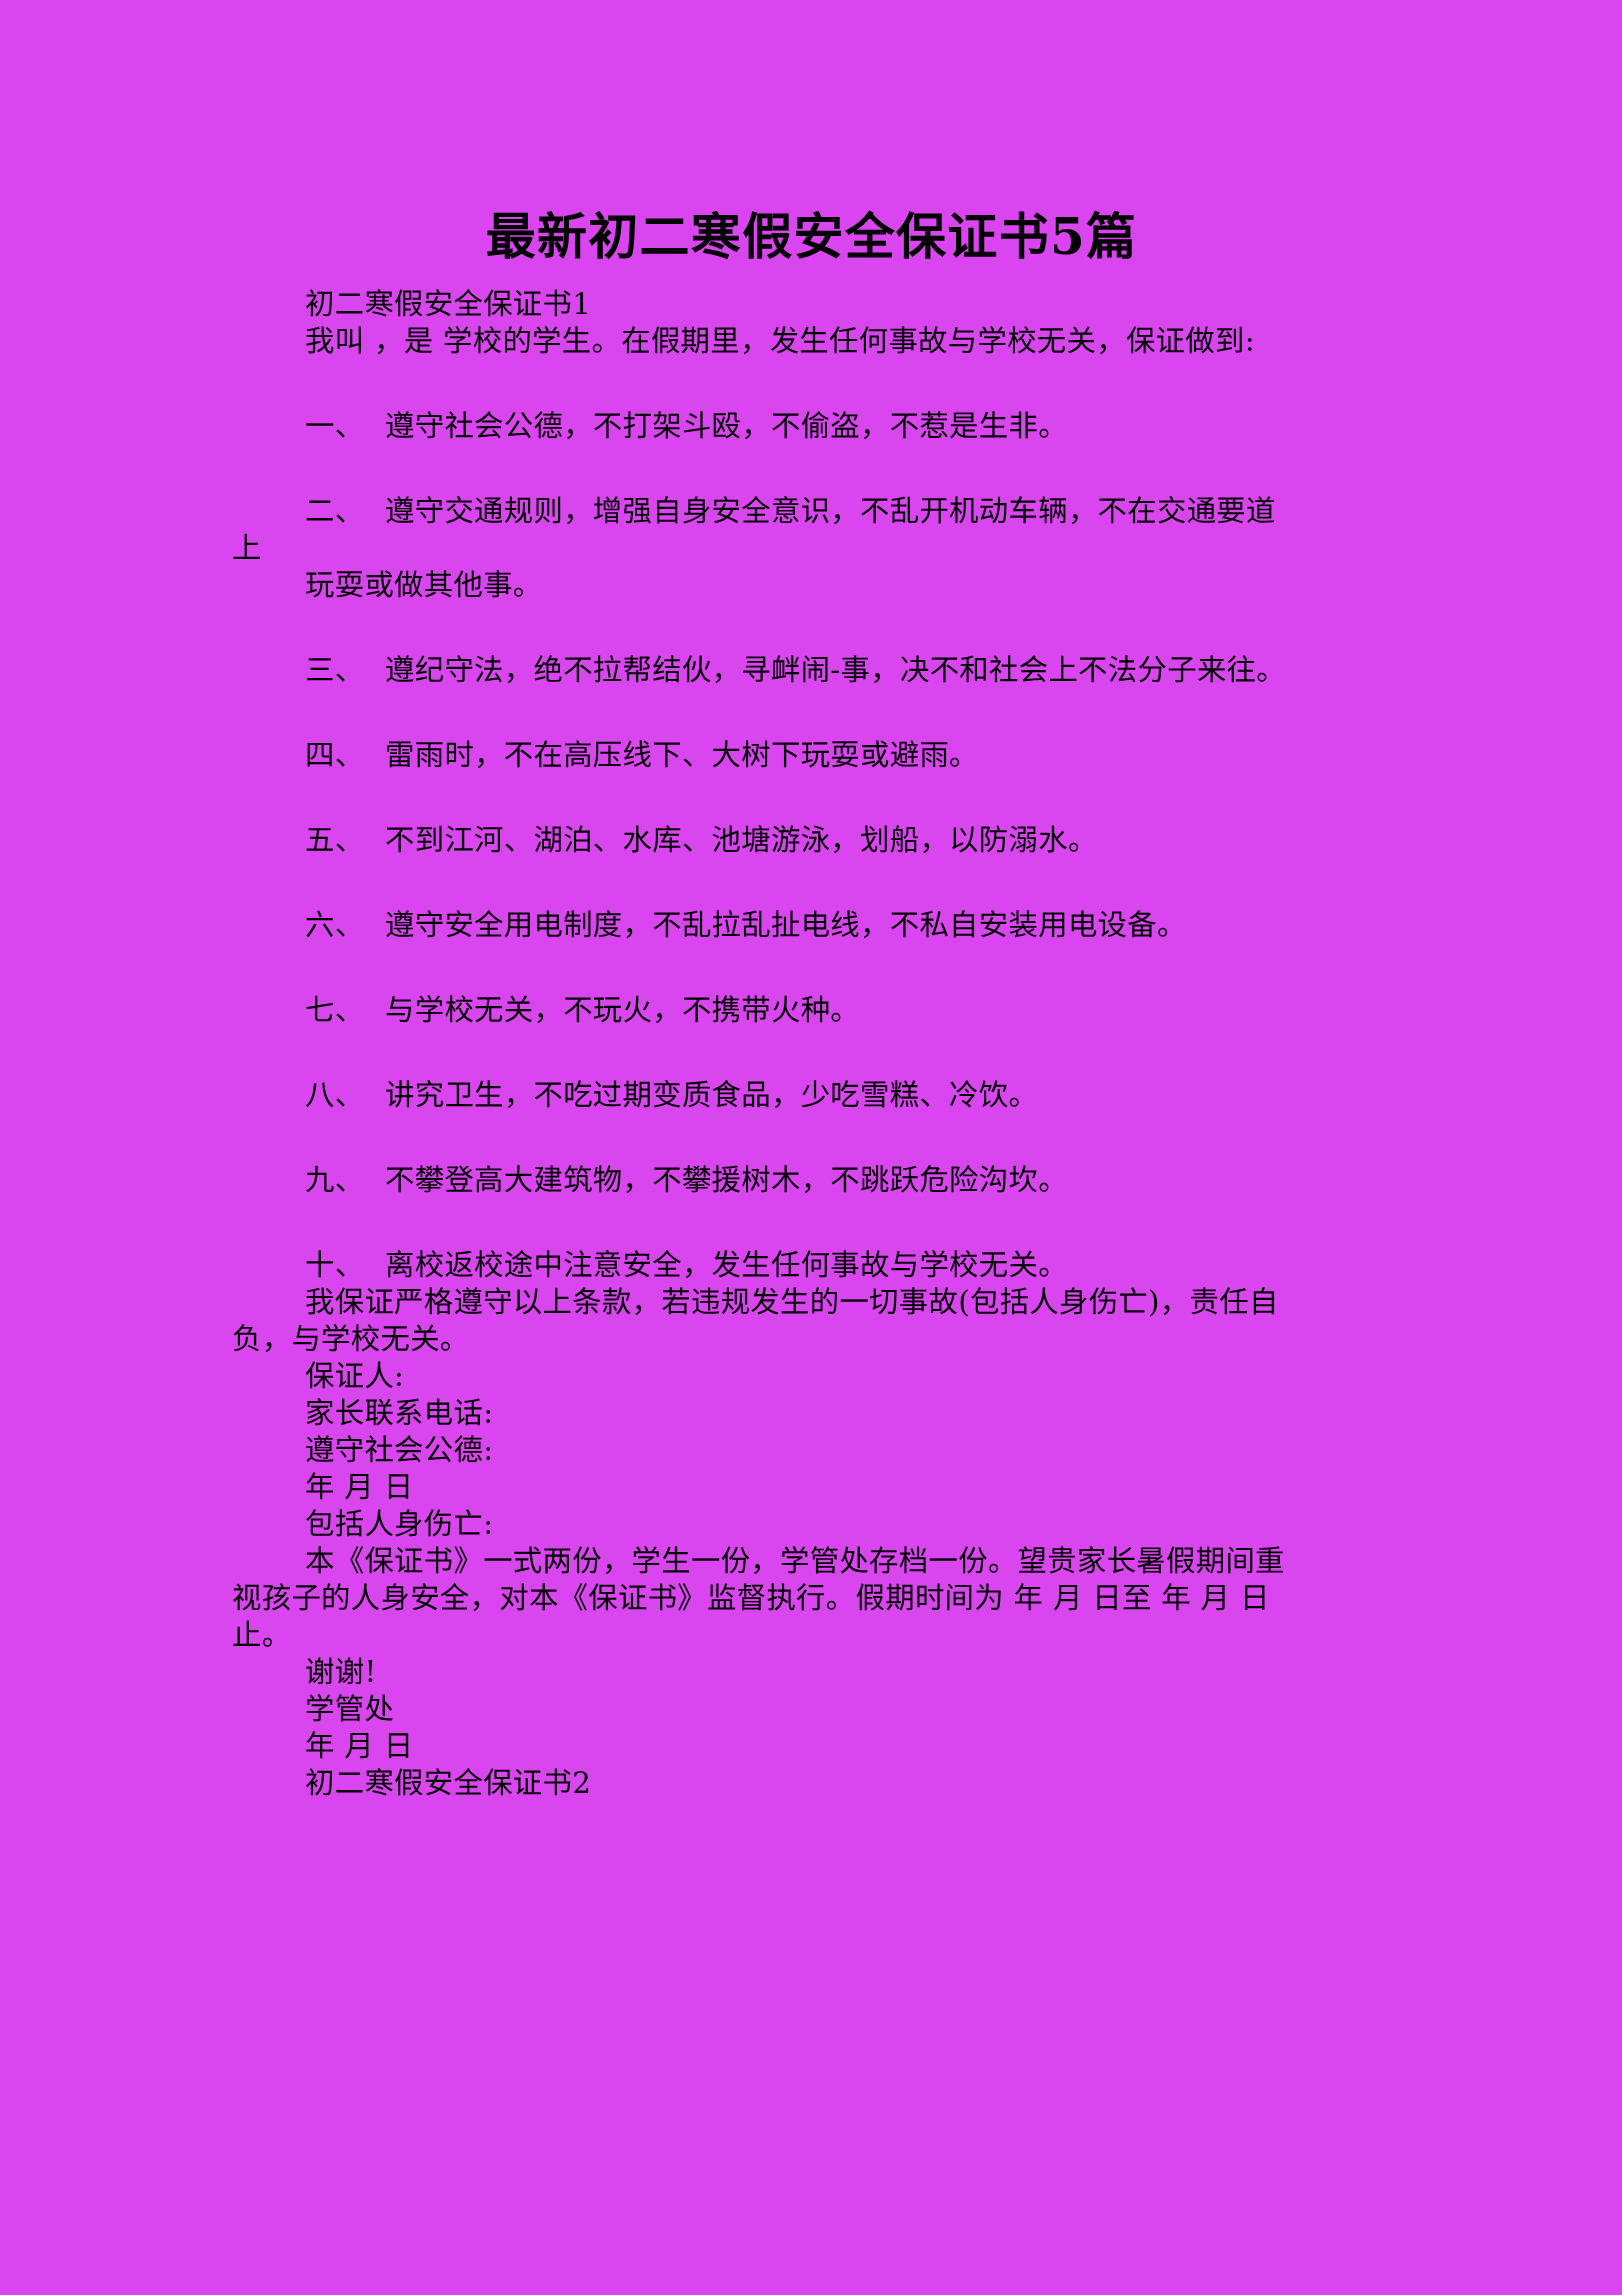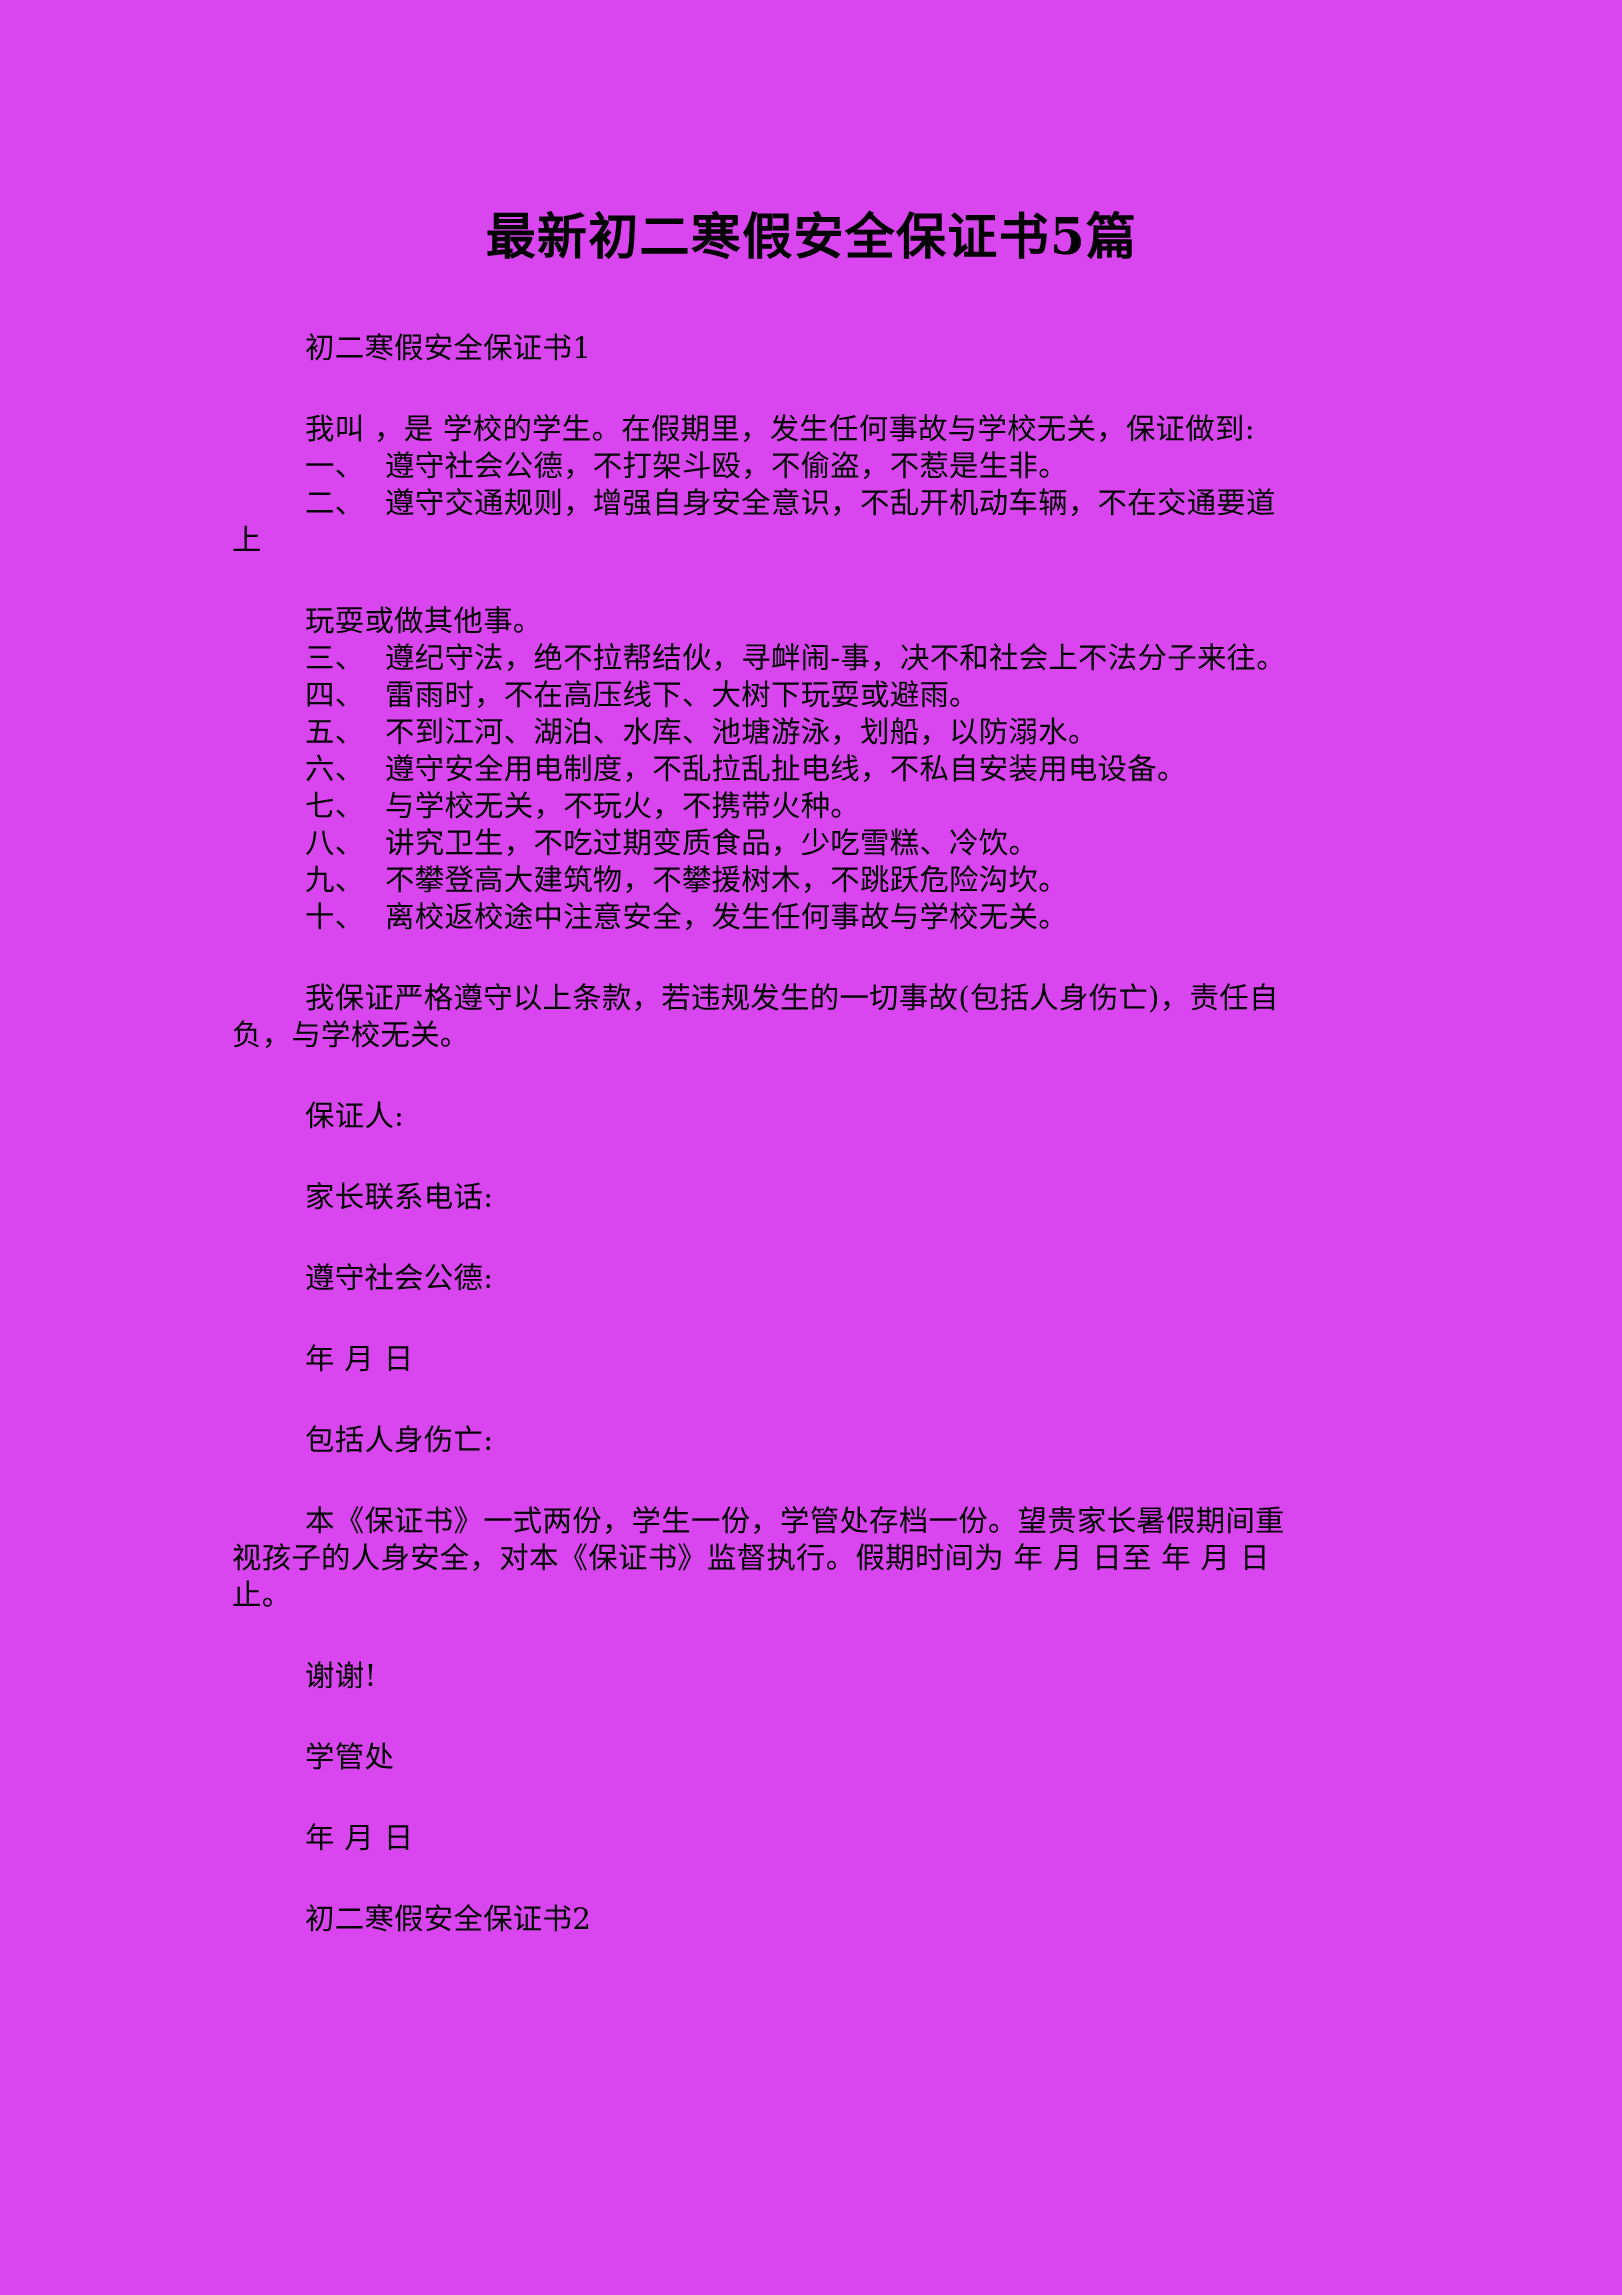--- a/index.html
+++ b/index.html
@@ -46,25 +46,25 @@
     font-size: 29.4px;
     line-height: 37px;
     height: 37px;
     white-space: nowrap;
     letter-spacing: 0.3px;
   }
 
   
   .line.indent {
     padding-left: 73px;
-    margin-top: 44px;
   }
   
   .line.clause {
     padding-left: 73px;
+    margin-top: 48px;
   }
   .clause .num {
     display: inline-block;
     min-width: 80px;
   }
   
   .line.flush {
     padding-left: 0;
   }
 </style>

